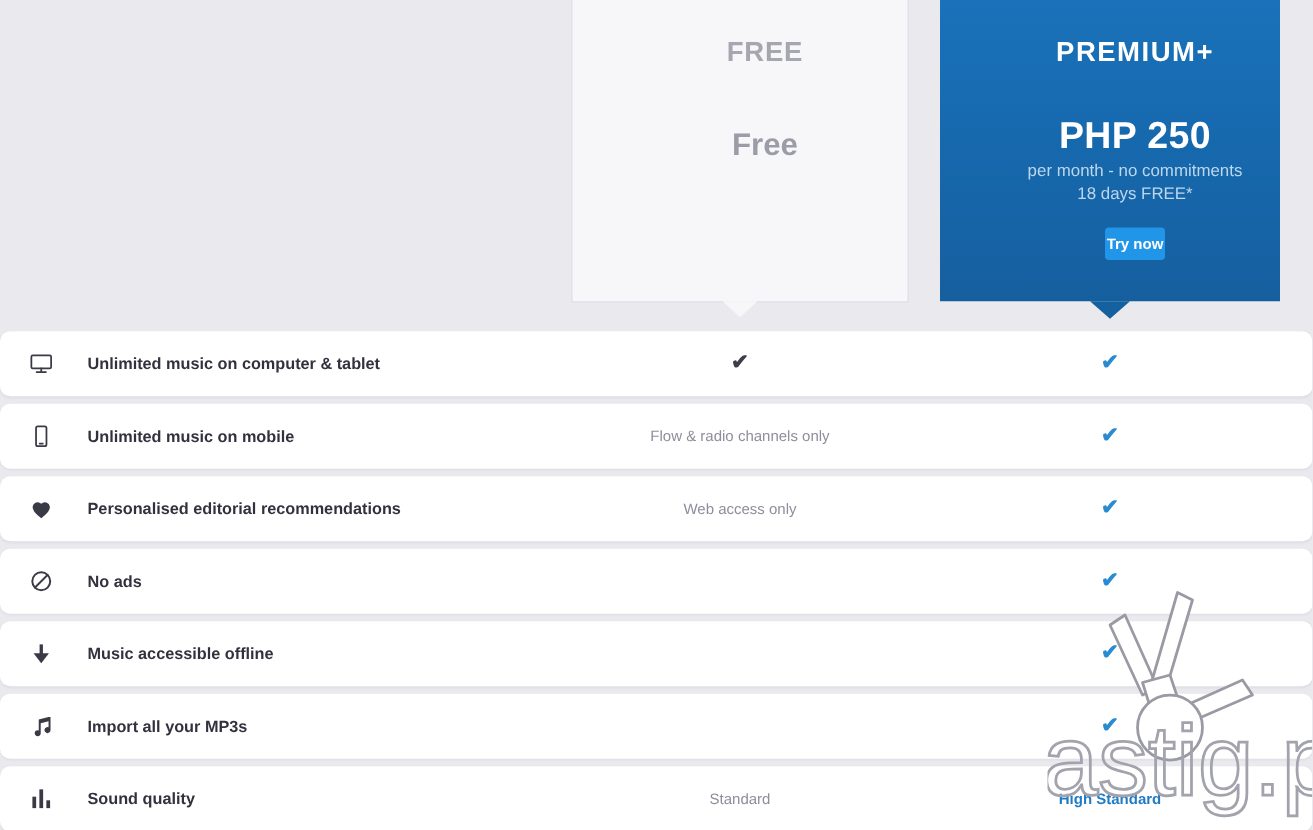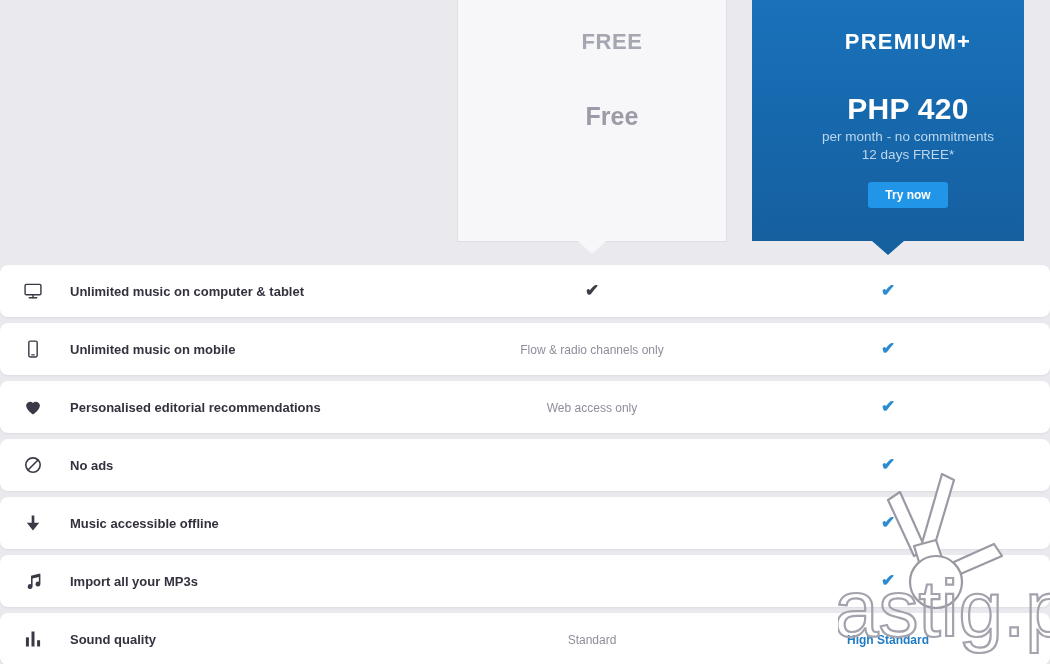--- a/index.html
+++ b/index.html
@@ -94,21 +94,21 @@
   .plan-sub {
     text-align: center;
     color: #bcd7ed;
     font-size: 13.5px;
     line-height: 18px;
     margin-top: 2px;
   }
   .try-btn {
     display: block;
     margin: 18px auto 0 auto;
-    width: 80px;
+    width: 48px;
     height: 26px;
     line-height: 26px;
     text-align: center;
     background: #2196e8;
     color: #ffffff;
     font-size: 12px;
     font-weight: bold;
     border: none;
     border-radius: 3px;
     cursor: pointer;
@@ -203,24 +203,24 @@
 <div id="stage">
 
   <div class="plan-col" id="plan-free">
     <div class="plan-name">FREE</div>
     <div class="plan-price">Free</div>
     <div class="arrow"></div>
   </div>
 
   <div class="plan-col" id="plan-premium">
     <div class="plan-name">PREMIUM+</div>
-    <div class="plan-price">PHP 420</div>
+    <div class="plan-price">PHP 250</div>
     <div class="plan-sub">
       <span>per month - no commitments</span><br>
-      <span>12 days FREE*</span>
+      <span>18 days FREE*</span>
     </div>
     <button class="try-btn">Try now</button>
     <div class="arrow"></div>
   </div>
 
   <div id="rows">
       <div class="row">
         <span class="row-icon">
           <svg width="20" height="20" viewBox="0 0 24 24" fill="none" stroke="currentColor" stroke-width="1.7" stroke-linecap="round" stroke-linejoin="round">
             <rect x="2.5" y="4" width="19" height="12.5" rx="1.4"></rect>

